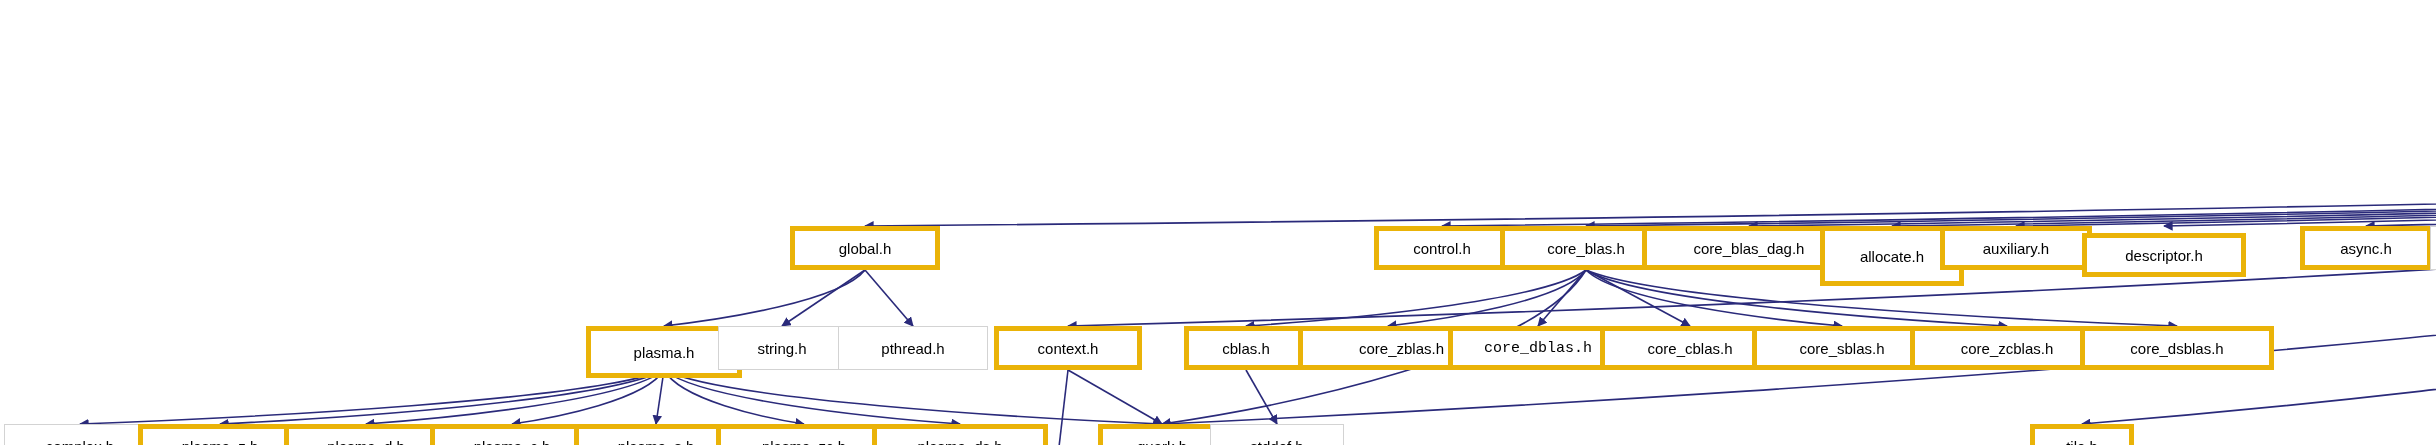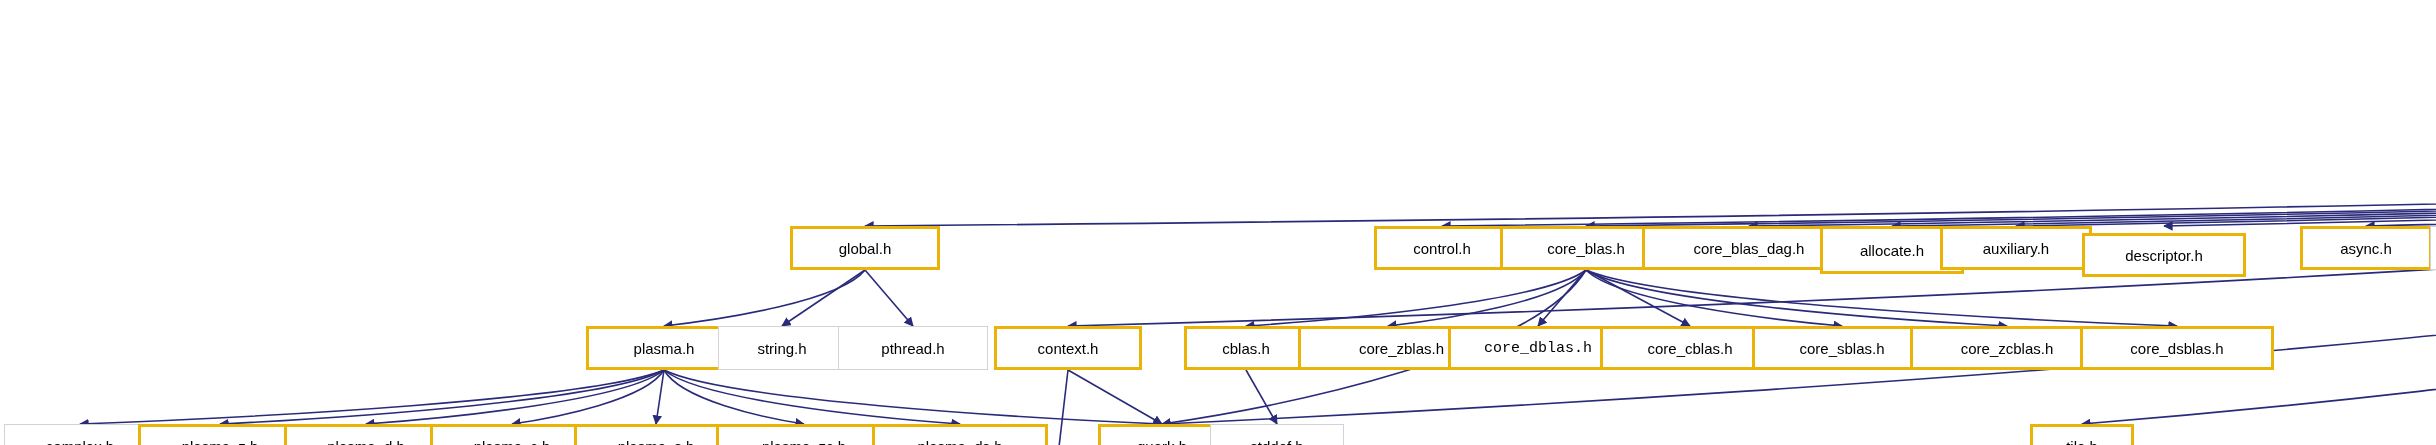--- a/index.html
+++ b/index.html
@@ -25,21 +25,21 @@
     align-items:center;
     justify-content:center;
     text-align:center;
     background:#ffffff;
     color:#000000;
     font-size:15px;
     line-height:17px;
     white-space:pre;
     z-index:2;
   }
-  .node.dark{ border:3px solid #eab308; }
+  .node.dark{ border:5px solid #eab308; }
   .node.light{ border:1px solid #d3d3d3; }
 </style>
 </head>
 <body>
 
 <div id="canvas">
   <svg id="edges" viewBox="0 0 2436 445">
     <defs>
       <marker id="arrow" viewBox="0 0 10 10" refX="9" refY="5" markerWidth="6" markerHeight="6" orient="auto-start-reverse">
         <path d="M 0 0 L 10 5 L 0 10 z" fill="#2a2a7a"></path>
@@ -91,26 +91,26 @@
         <path d="M 1347 524 C 1324.8 493.2 1217.5 474.72 1162 468" marker-end="url(#arrow)"></path>
         <path d="M 1162 468 C 1249.12 498.8 1670.2 517.28 1888 524" marker-end="url(#arrow)"></path>
         <path d="M 2082 468 C 2058.72 498.8 1946.2 517.28 1888 524" marker-end="url(#arrow)"></path>
       </g>
   </svg>
   <div id="node-layer">
       <div class="node dark" style="left: 790px; top: 226px; width: 150px; height: 44px;">global.h</div>
       <div class="node dark" style="left: 1374px; top: 226px; width: 136px; height: 44px;">control.h</div>
       <div class="node dark" style="left: 1500px; top: 226px; width: 172px; height: 44px;">core_blas.h</div>
       <div class="node dark" style="left: 1642px; top: 226px; width: 214px; height: 44px;">core_blas_dag.h</div>
-      <div class="node dark" style="left: 1820px; top: 226px; width: 144px; height: 48px;">allocate.h</div>
+      <div class="node dark" style="left: 1820px; top: 226px; width: 144px; height: 60px;">allocate.h</div>
       <div class="node dark" style="left: 1940px; top: 226px; width: 152px; height: 44px;">auxiliary.h</div>
       <div class="node dark" style="left: 2082px; top: 233px; width: 164px; height: 44px;">descriptor.h</div>
       <div class="node dark" style="left: 2300px; top: 226px; width: 132px; height: 44px;">async.h</div>
       <div class="node light" style="left: 2430px; top: 226px; width: 134px; height: 44px;">unistd.h</div>
-      <div class="node dark" style="left: 586px; top: 326px; width: 156px; height: 44px;">plasma.h</div>
+      <div class="node dark" style="left: 586px; top: 326px; width: 156px; height: 52px;">plasma.h</div>
       <div class="node light" style="left: 718px; top: 326px; width: 128px; height: 44px;">string.h</div>
       <div class="node light" style="left: 838px; top: 326px; width: 150px; height: 44px;">pthread.h</div>
       <div class="node dark" style="left: 994px; top: 326px; width: 148px; height: 44px;">context.h</div>
       <div class="node dark" style="left: 1184px; top: 326px; width: 124px; height: 44px;">cblas.h</div>
       <div class="node dark" style="left: 1298px; top: 326px; width: 180px; height: 44px; padding-left: 27px;">core_zblas.h</div>
       <div class="node dark" style="left: 1448px; top: 326px; width: 180px; height: 44px; font-family: Liberation Mono, monospace;">core_dblas.h</div>
       <div class="node dark" style="left: 1600px; top: 326px; width: 180px; height: 44px;">core_cblas.h</div>
       <div class="node dark" style="left: 1752px; top: 326px; width: 180px; height: 44px;">core_sblas.h</div>
       <div class="node dark" style="left: 1910px; top: 326px; width: 194px; height: 44px;">core_zcblas.h</div>
       <div class="node dark" style="left: 2080px; top: 326px; width: 194px; height: 44px;">core_dsblas.h</div>

